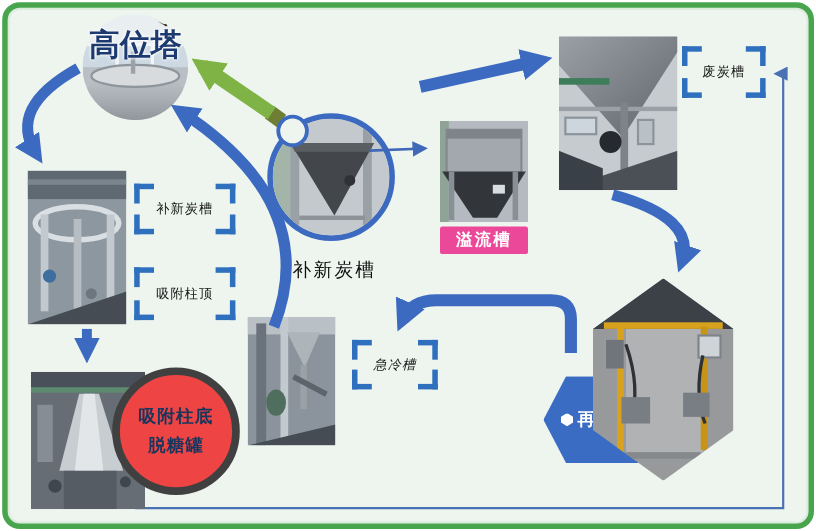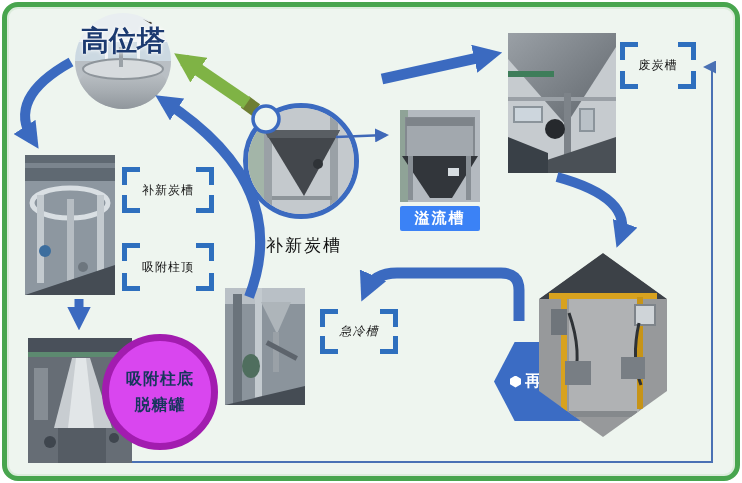--- a/index.html
+++ b/index.html
@@ -14,34 +14,34 @@
   .bk.bl{left:0;bottom:0;border-left-width:5px;border-bottom-width:5px;}
   .bk.br{right:0;bottom:0;border-right-width:5px;border-bottom-width:5px;}
   
   .photo{position:absolute;z-index:3;overflow:hidden;}
   .circle-photo{border-radius:50%;}
   
   #high-tower-title{position:absolute;left:78px;top:22px;width:90px;text-align:center;
     font-size:28px;font-weight:bold;color:#1c3a70;z-index:6;
     text-shadow:0 0 2px #ffffff,0 0 4px #ffffff;}
   
-  #overflow-ribbon{position:absolute;left:400px;top:206px;width:80px;height:25px;background:#3b82f6;
+  #overflow-ribbon{position:absolute;left:400px;top:206px;width:80px;height:25px;background:#ec4899;
     color:#ffffff;font-size:15px;font-weight:bold;display:flex;align-items:center;justify-content:center;
     letter-spacing:2px;border-radius:2px;z-index:8;}
   
   #new-carbon-caption{position:absolute;left:266px;top:198px;font-size:17px;color:#111;letter-spacing:2px;z-index:8;margin-top:36px;}
   
   #regen-badge{position:absolute;left:494px;top:342px;width:86px;height:79px;background:#3b6cc4;
     clip-path:polygon(0 50%,24% 0,100% 0,100% 100%,24% 100%);z-index:2;
     display:flex;align-items:center;color:#ffffff;font-size:16px;font-weight:bold;letter-spacing:1px;}
   #regen-badge .bullet{width:11px;height:12px;background:#ffffff;margin:0 4px 0 16px;
     clip-path:polygon(50% 0,100% 28%,100% 72%,50% 100%,0 72%,0 28%);}
   
   #desugar-badge{position:absolute;left:102px;top:334px;width:102px;height:102px;border-radius:50%;
-    border:7px solid #a21caf;background:#d946ef;z-index:7;display:flex;flex-direction:column;
+    border:7px solid #404040;background:#ef4444;z-index:7;display:flex;flex-direction:column;
     align-items:center;justify-content:center;color:#17365d;font-weight:bold;font-size:16px;line-height:1.6;letter-spacing:1px;}
   .layer{position:absolute;left:0;top:0;pointer-events:none;}
 </style>
 </head>
 <body>
 
 <div id="stage">
   <div id="frame"></div>
 
   <svg class="layer" width="742" height="483" style="z-index:1;">

